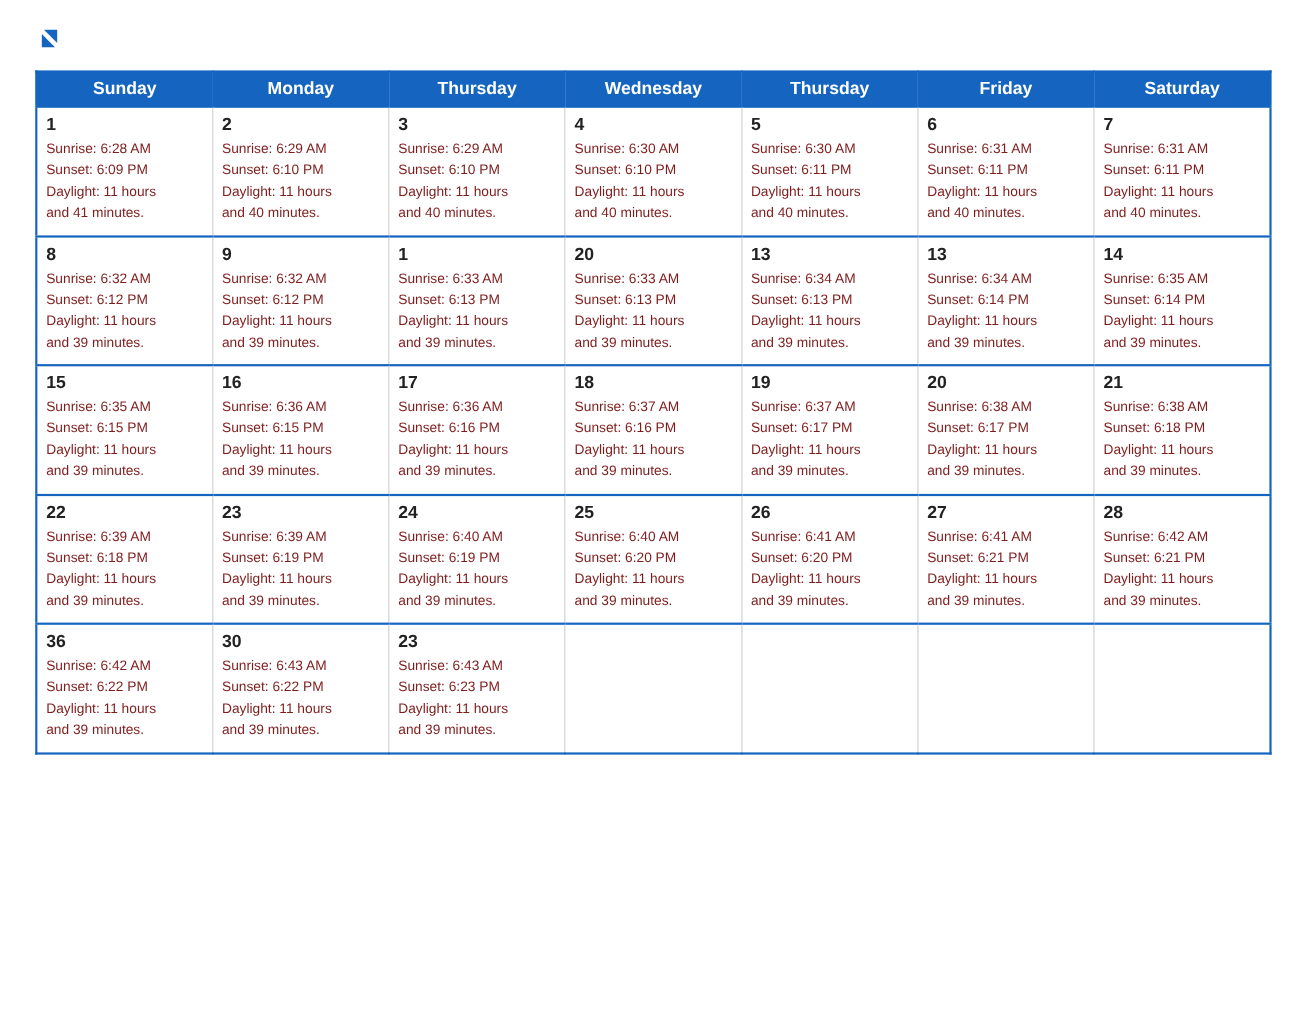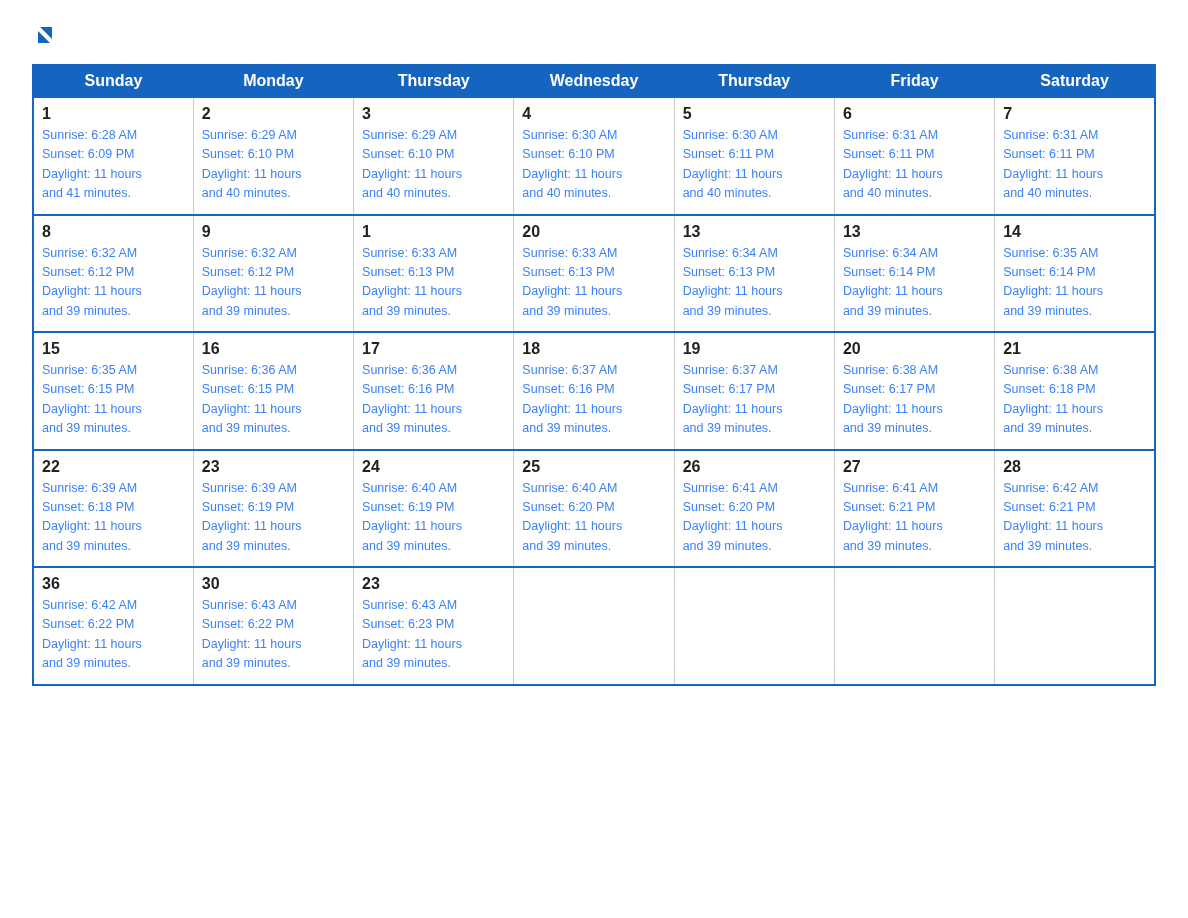--- a/index.html
+++ b/index.html
@@ -56,21 +56,21 @@
     }
     .day-number {
       font-size: 16px;
       font-weight: bold;
       margin-bottom: 3px;
       display: block;
     }
     .day-info {
       font-size: 12.5px;
       line-height: 1.55;
-      color: #3b82f6;
+      color: #7f1d1d;
     }
     .calendar tr td {
       border-top: 2px solid #1565c0;
     }
     .calendar tr td:not(:last-child) {
       border-right: 1px solid #ccc;
     }
     .empty-cell {
       background: #fff;
     }

